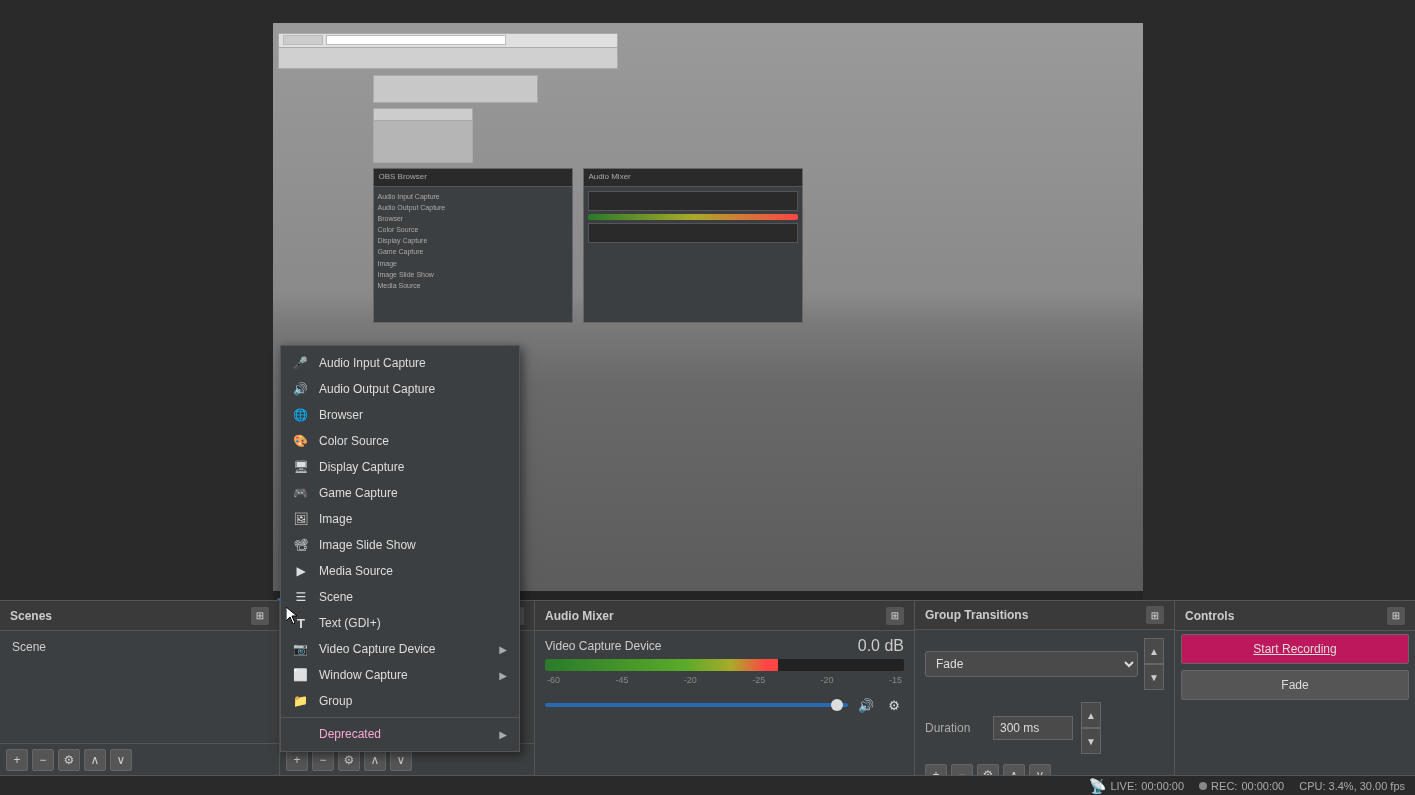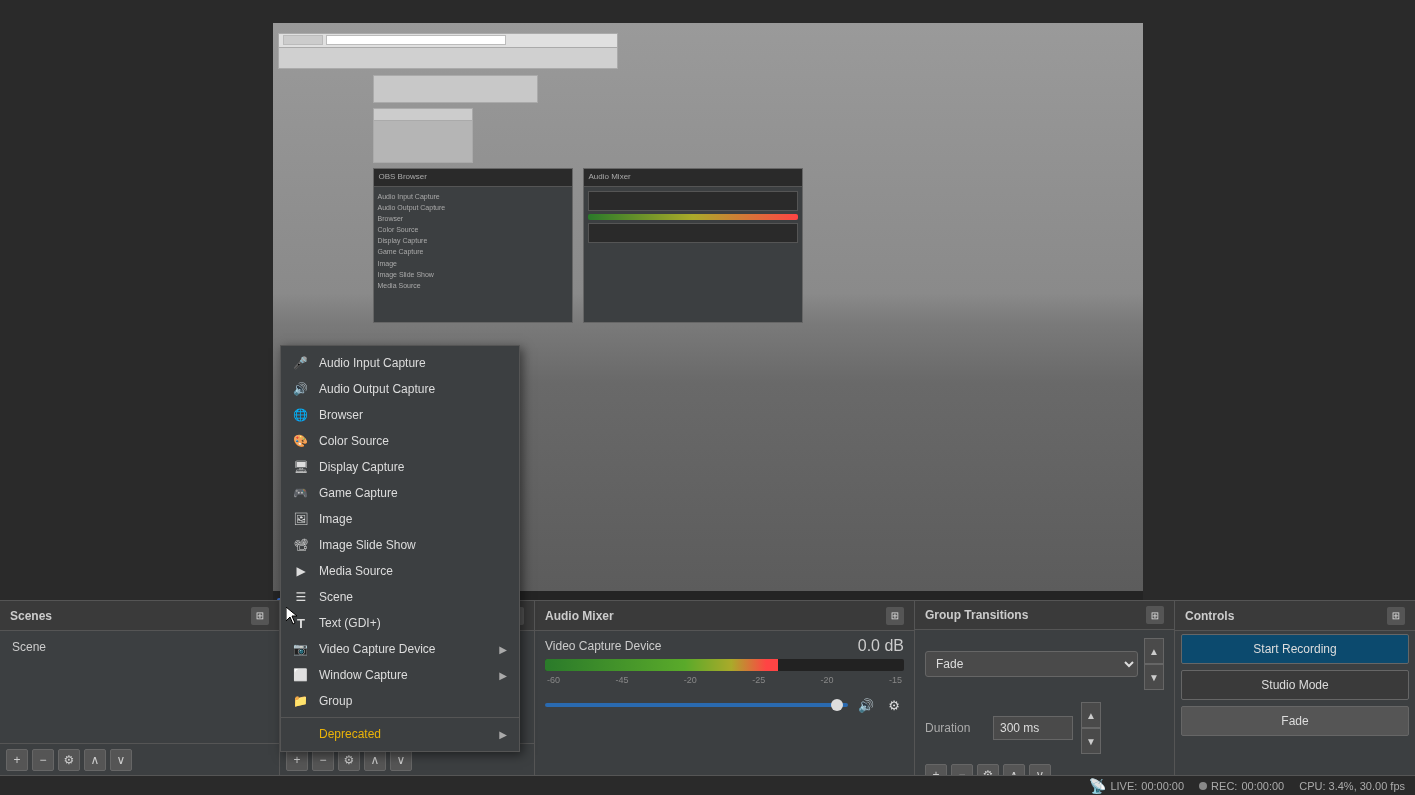--- a/index.html
+++ b/index.html
@@ -104,21 +104,21 @@
       color: #aaa;
     }
 
     .menu-separator {
       height: 1px;
       background: #555;
       margin: 3px 0;
     }
 
     .menu-item.deprecated .menu-item-label {
-      color: #eab308;
+      color: #f9a8d4;
     }
 
     
     .bottom-panels {
       position: absolute;
       bottom: 0;
       left: 0;
       right: 0;
       height: 175px;
       display: flex;
@@ -402,22 +402,23 @@
       justify-content: center;
       border-radius: 2px;
     }
 
     .control-btn.start-streaming {
       background: #3a3a3a;
       border-color: #666;
     }
 
     .control-btn.start-recording {
-      background: #0c4a6e;
+      background: #be185d;
       border-color: #666;
+      text-decoration: underline;
     }
 
     .control-btn.studio-mode {
       background: #3a3a3a;
       border-color: #666;
     }
 
     
     .status-bar {
       position: absolute;
@@ -697,21 +698,20 @@
       <button class="footer-btn">∨</button>
     </div>
   </div>
 
   <div class="controls-panel">
     <div class="panel-header">
       <span class="panel-title">Controls</span>
       <div class="panel-icon-btn">⊞</div>
     </div>
     <button class="control-btn start-recording">Start Recording</button>
-    <button class="control-btn studio-mode">Studio Mode</button>
     <button class="control-btn">Fade</button>
   </div>
 
 </div>
 
 <div class="status-bar">
   <div class="status-item">
     <span style="font-size:14px;">📡</span>
     <span>LIVE:</span>
     <span>00:00:00</span>

